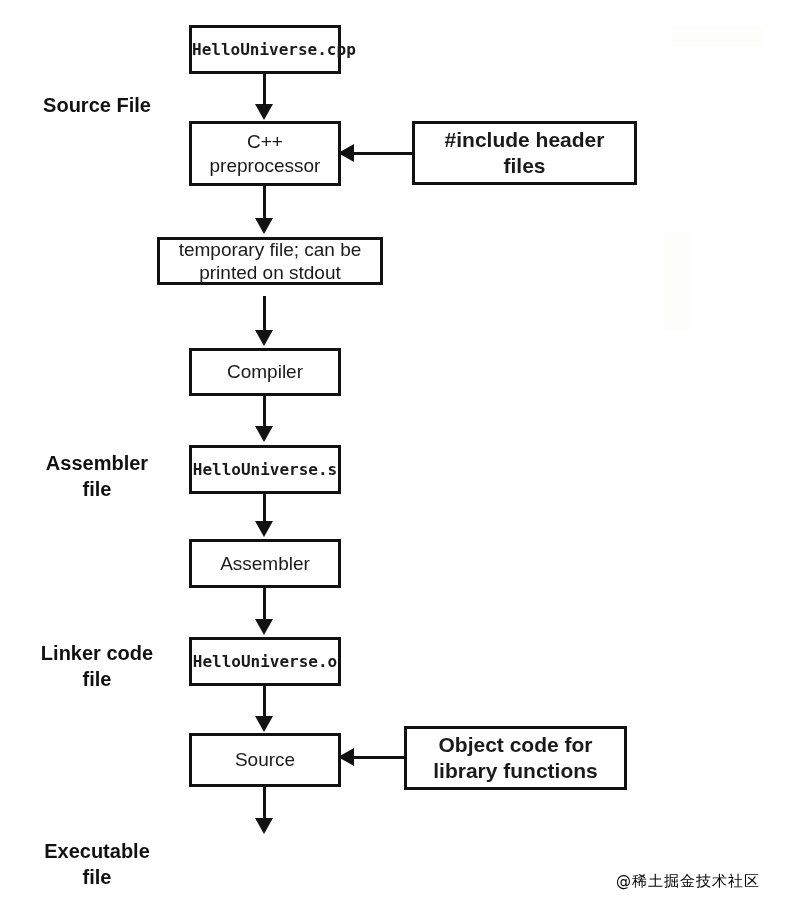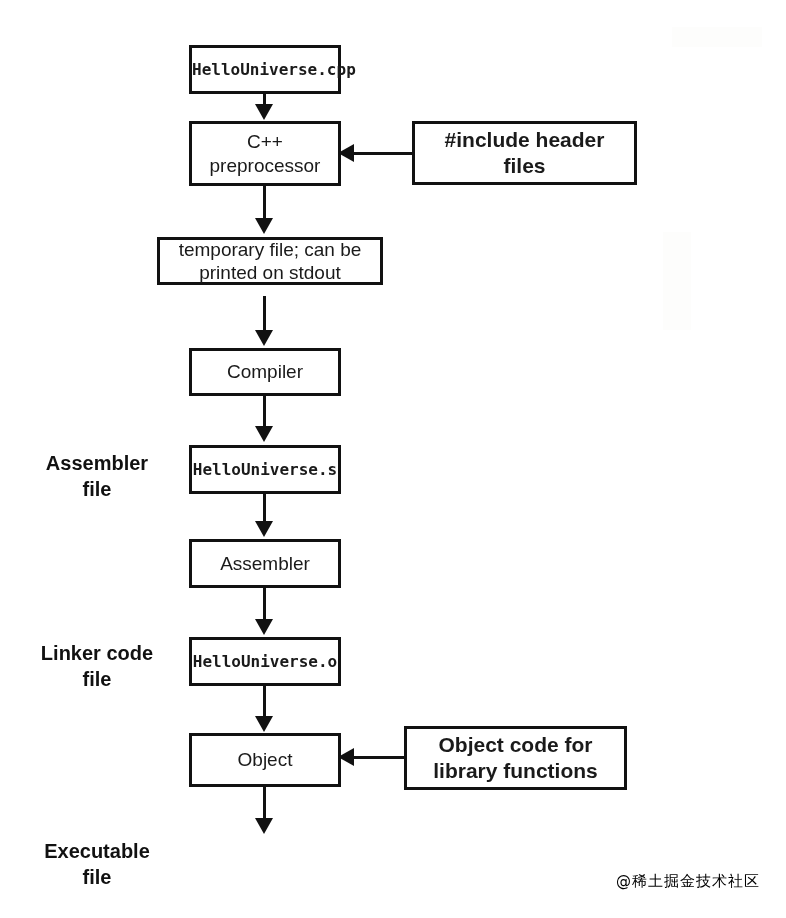--- a/index.html
+++ b/index.html
@@ -103,20 +103,21 @@
   }
 </style>
 </head>
 <body>
 
 <div id="canvas">
 
   <div class="ghost" style="left:663px;top:232px;width:28px;height:98px;"></div>
   <div class="ghost" style="left:672px;top:27px;width:90px;height:20px;"></div>
 
+  <div class="side-label" style="left:22px;top:92px;width:150px;">Source File</div>
   <div class="side-label" style="left:22px;top:450px;width:150px;">Assembler
 file</div>
   <div class="side-label" style="left:14px;top:640px;width:166px;">Linker code
 file</div>
   <div class="side-label" style="left:18px;top:838px;width:158px;">Executable
 file</div>
 
   <div class="vline" style="left:263px;top:73px;height:36px;"></div>
   <div class="arrow-down" style="left:255px;top:104px;"></div>
 
@@ -140,21 +141,21 @@
 
   <div class="vline" style="left:263px;top:786px;height:38px;"></div>
   <div class="arrow-down" style="left:255px;top:818px;"></div>
 
   <div class="hline" style="left:352px;top:152px;width:62px;"></div>
   <div class="arrow-left" style="left:338px;top:144px;"></div>
 
   <div class="hline" style="left:352px;top:756px;width:54px;"></div>
   <div class="arrow-left" style="left:338px;top:748px;"></div>
 
-  <div class="box mono" style="left:189px;top:25px;width:152px;height:49px;margin-top:20px;">
+  <div class="box mono" style="left:189px;top:25px;width:152px;height:49px;">
     <span class="txt">HelloUniverse.cpp</span>
   </div>
 
   <div class="box plain" style="left:189px;top:121px;width:152px;height:65px;">
     <span class="txt" style="white-space:pre-line;">C++
 preprocessor</span>
   </div>
 
   <div class="box strong" style="left:412px;top:121px;width:225px;height:64px;">
     <span class="txt" style="white-space:pre-line;">#include header
@@ -176,21 +177,21 @@
 
   <div class="box plain" style="left:189px;top:539px;width:152px;height:49px;">
     <span class="txt">Assembler</span>
   </div>
 
   <div class="box mono" style="left:189px;top:637px;width:152px;height:49px;">
     <span class="txt">HelloUniverse.o</span>
   </div>
 
   <div class="box plain" style="left:189px;top:733px;width:152px;height:54px;">
-    <span class="txt">Object</span>
+    <span class="txt">Source</span>
   </div>
 
   <div class="box strong" style="left:404px;top:726px;width:223px;height:64px;">
     <span class="txt" style="white-space:pre-line;">Object code for
 library functions</span>
   </div>
 
 
   <div class="watermark" style="left:616px;top:872px;">@稀土掘金技术社区</div>
 

